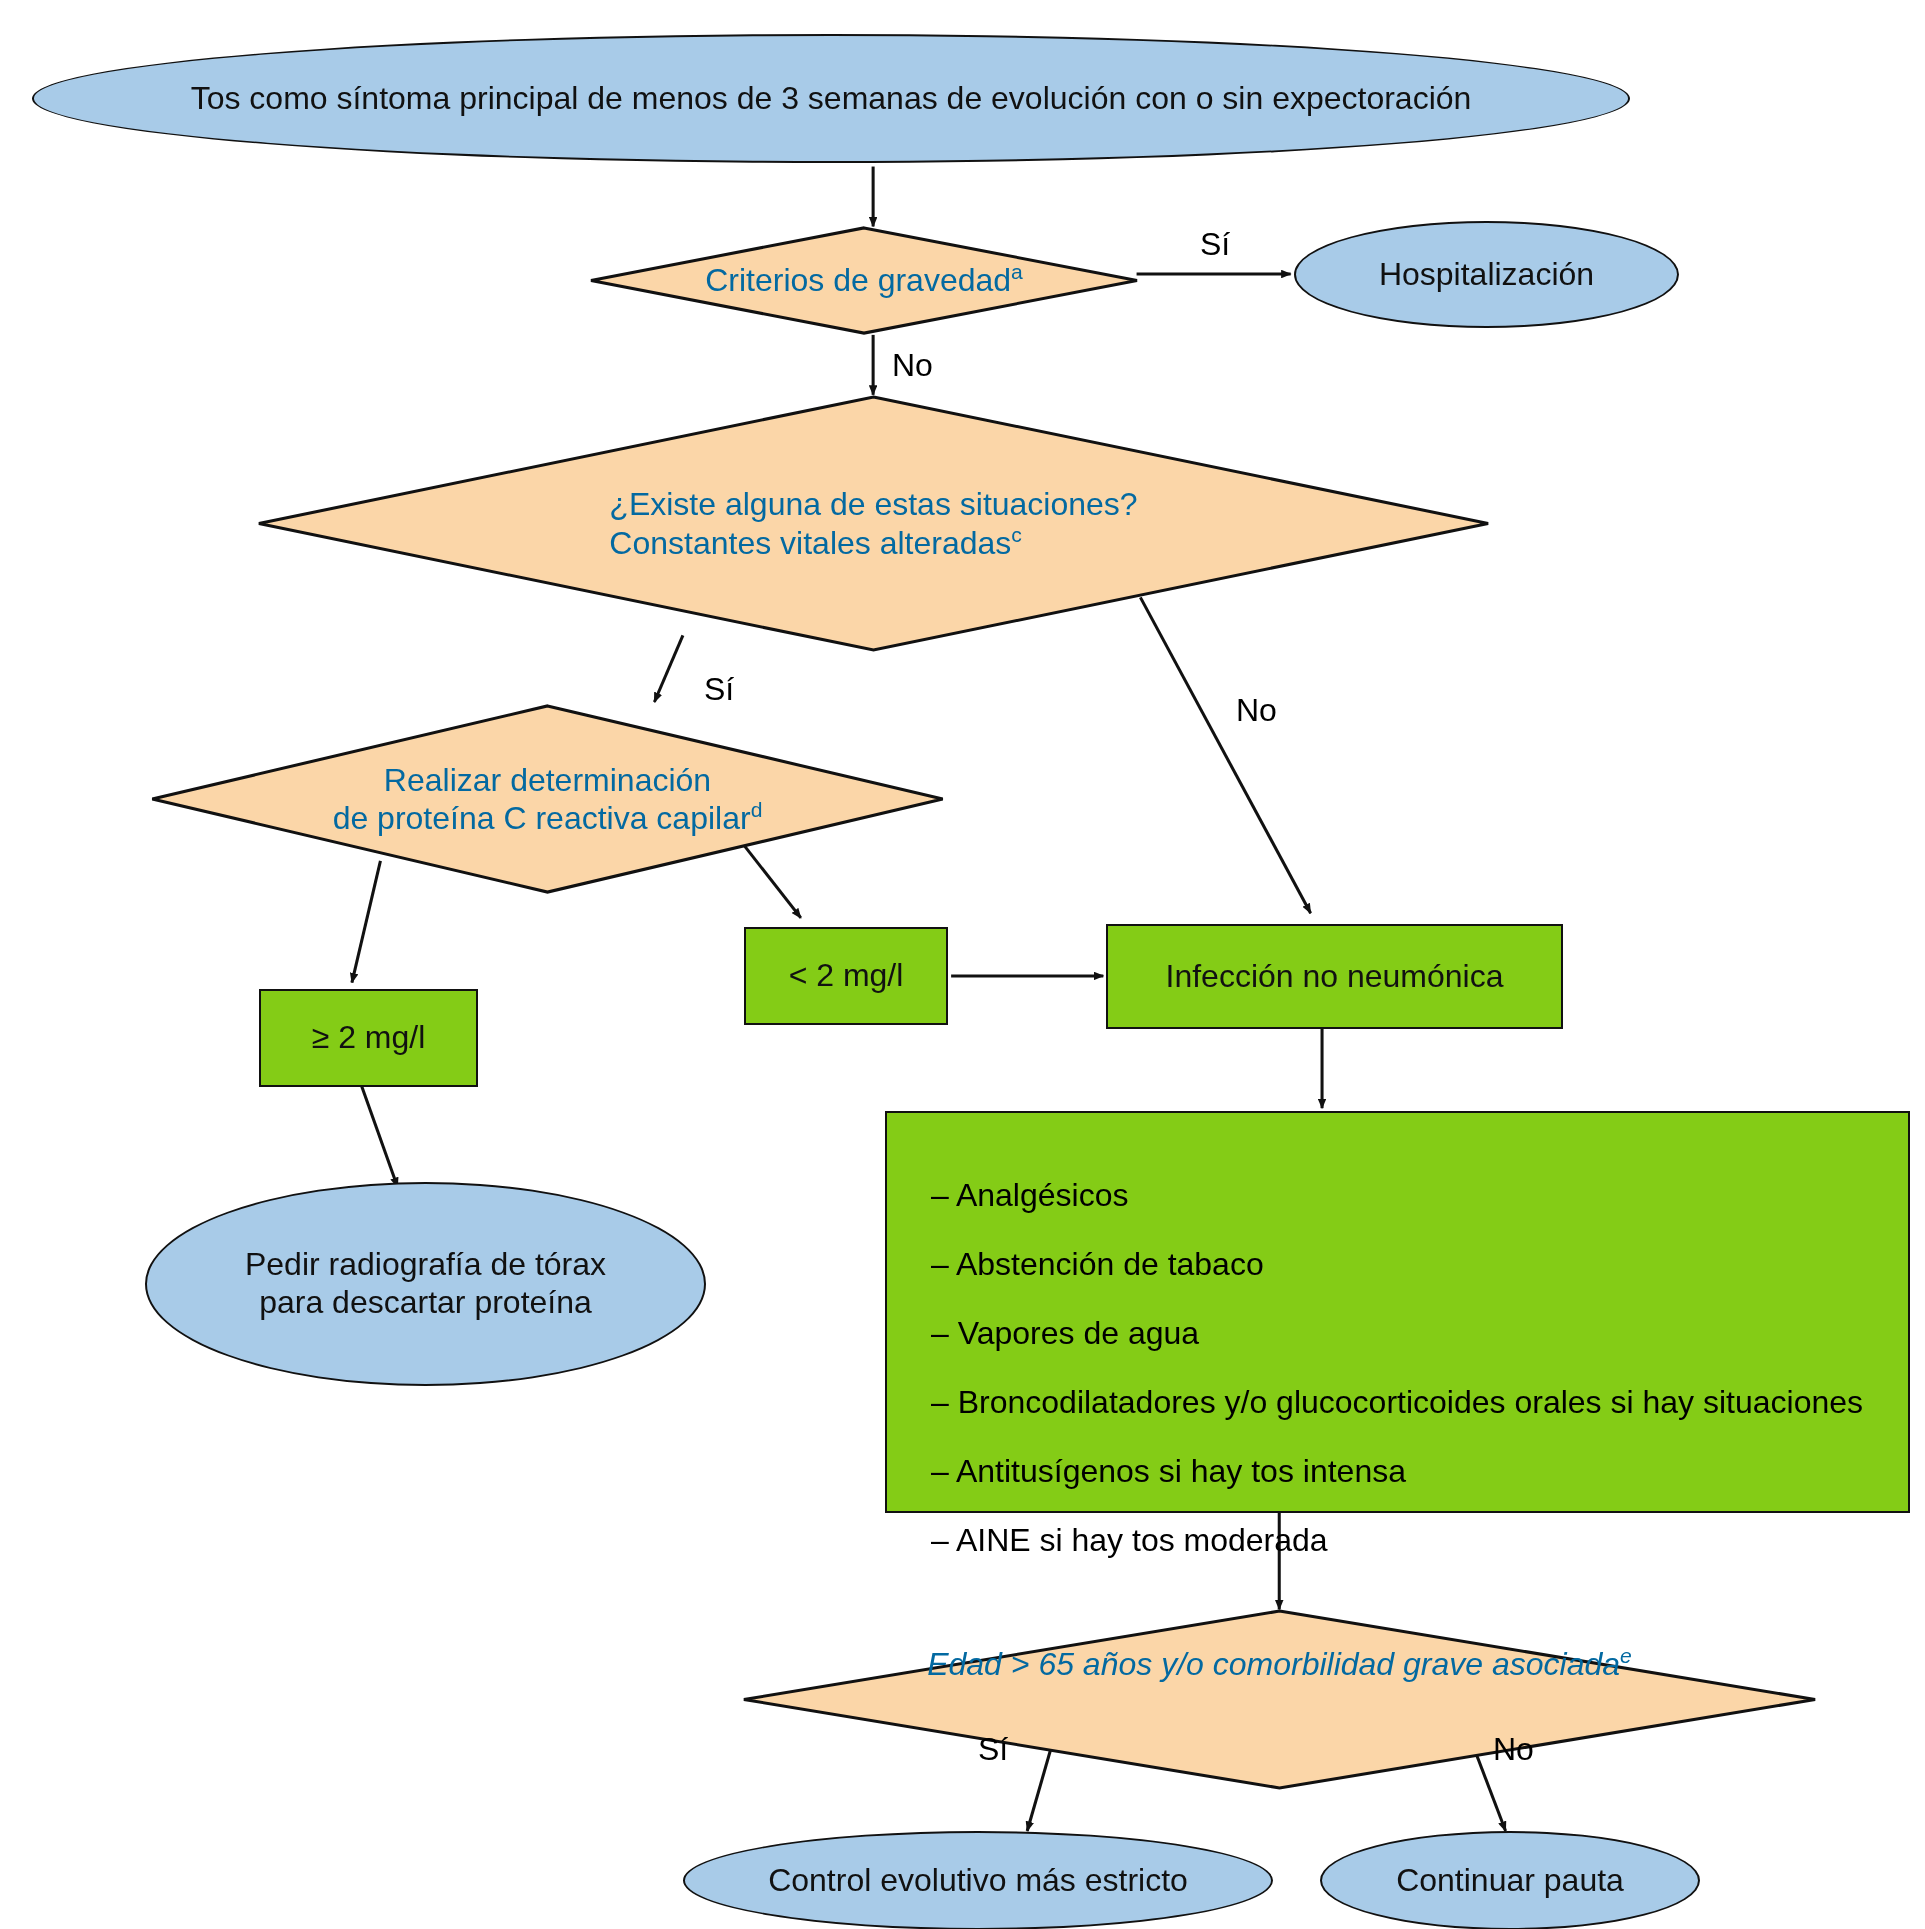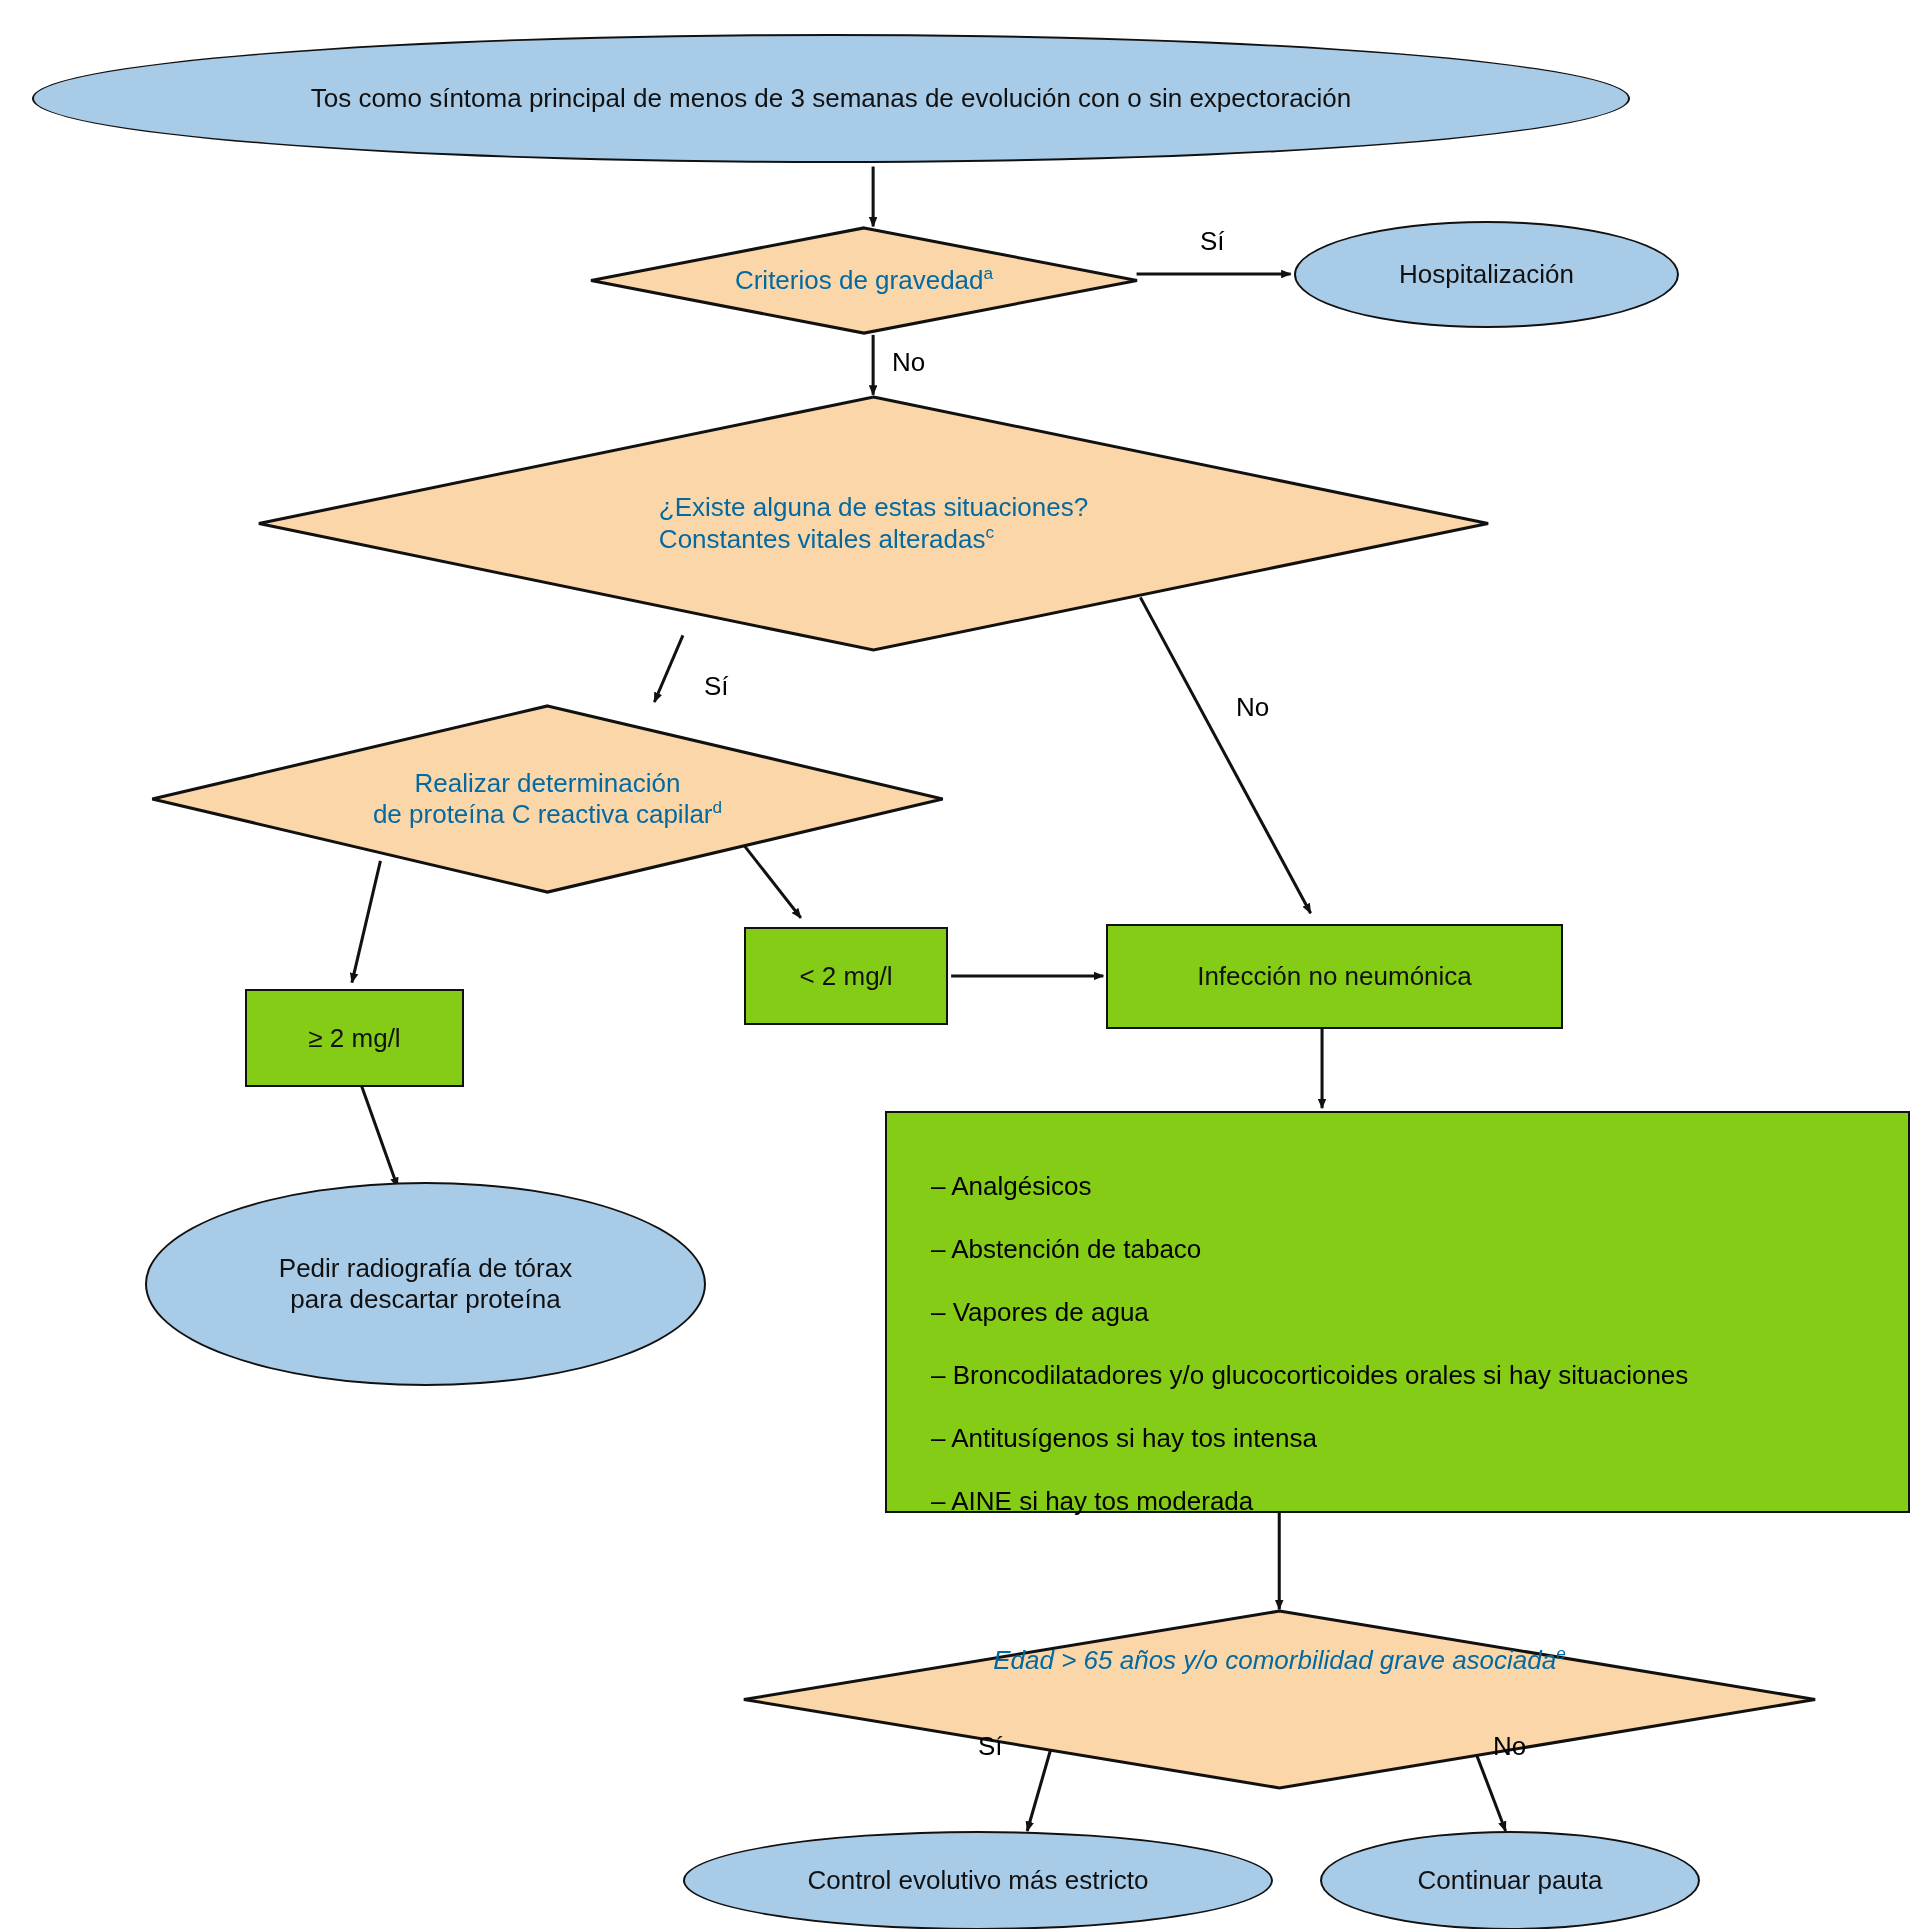--- a/index.html
+++ b/index.html
@@ -11,21 +11,21 @@
   .ellipse{border:2.9px solid #111;border-radius:50%;background:#a8cbe8;}
   .rect{border:2.9px solid #111;background:#84cc16;}
   .diamond-wrap{position:absolute;}
   .diamond-wrap svg{position:absolute;left:0;top:0;}
   .diamond-label{position:absolute;left:0;top:0;width:100%;height:100%;display:flex;align-items:center;
         justify-content:center;text-align:center;color:#0369a1;line-height:1.2;}
   .edge-label{position:absolute;color:#000000;white-space:nowrap;}
   sup{font-size:0.66em;vertical-align:super;line-height:0;}
   .treat{display:block;text-align:left;padding:32px 0 0 44px;box-sizing:border-box;}
   .treat li{list-style:none;margin:0 0 32px 0;white-space:nowrap;}
-  .fz32{font-size:26px;}
+  .fz32{font-size:32px;}
 </style>
 </head>
 <body>
 
 <div id="canvas">
 
   <svg id="wires" viewBox="0 0 2025 2029">
     <defs>
       <marker id="ah" markerWidth="11" markerHeight="9" refX="10" refY="4.5" orient="auto" markerUnits="userSpaceOnUse">
         <path d="M0,0 L11,4.5 L0,9 z" fill="#111"></path>
@@ -103,21 +103,21 @@
         <span style="display:block;">Realizar determinación</span>
         <span style="display:block;"><span>de proteína C reactiva capilar</span><sup>d</sup></span>
       </span>
     </div>
   </div>
 
   <div class="node rect fz32" style="left:744px;top:927px;width:204px;height:98px;">&lt; 2 mg/l</div>
 
   <div class="node rect fz32" style="left:1106px;top:924px;width:457px;height:105px;">Infección no neumónica</div>
 
-  <div class="node rect fz32" style="left:245px;top:989px;width:219px;height:98px;">≥ 2 mg/l</div>
+  <div class="node rect fz32" style="left:259px;top:989px;width:219px;height:98px;">≥ 2 mg/l</div>
 
   <div class="node ellipse fz32" style="left:145px;top:1182px;width:561px;height:204px;">
     <span style="display:block;">
       <span style="display:block;">Pedir radiografía de tórax</span>
       <span style="display:block;">para descartar proteína</span>
     </span>
   </div>
 
   <div class="rect" style="position:absolute;left:885px;top:1111px;width:1021px;height:398px;">
     <ul class="treat fz32">

